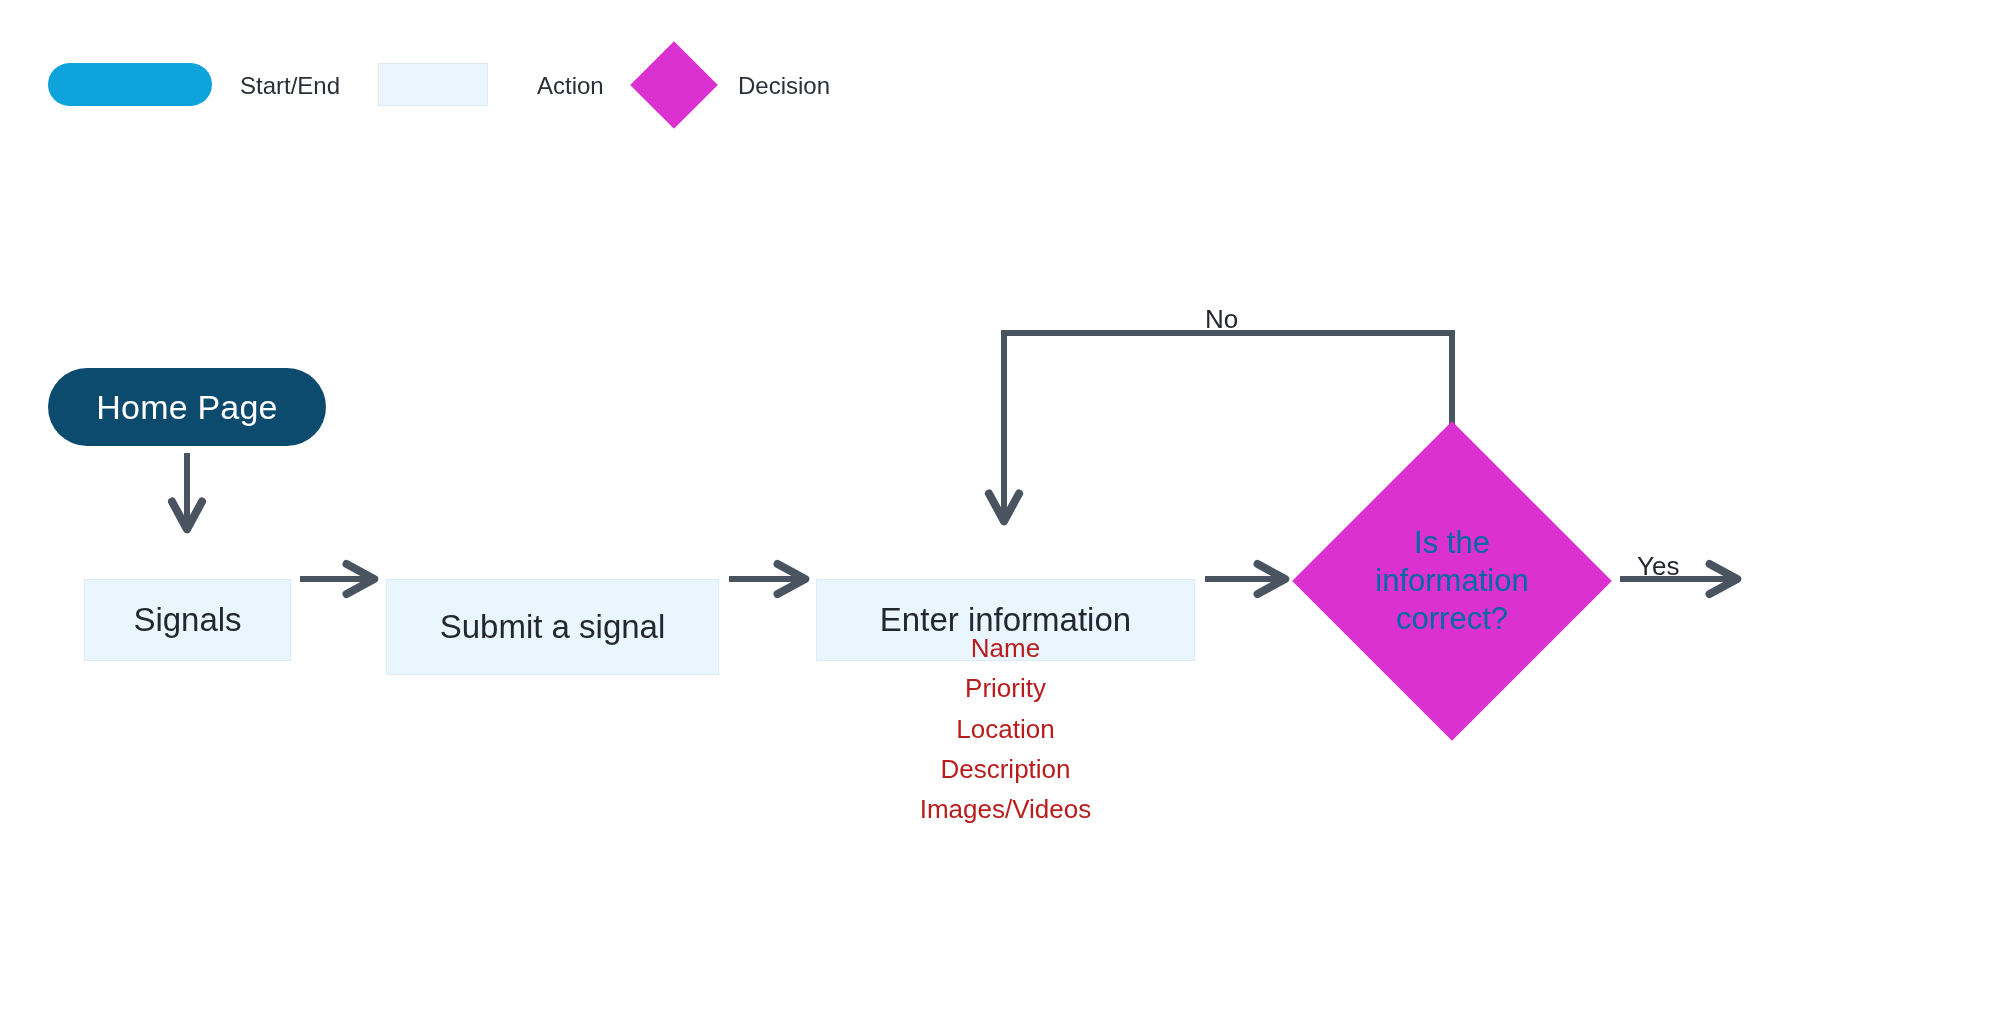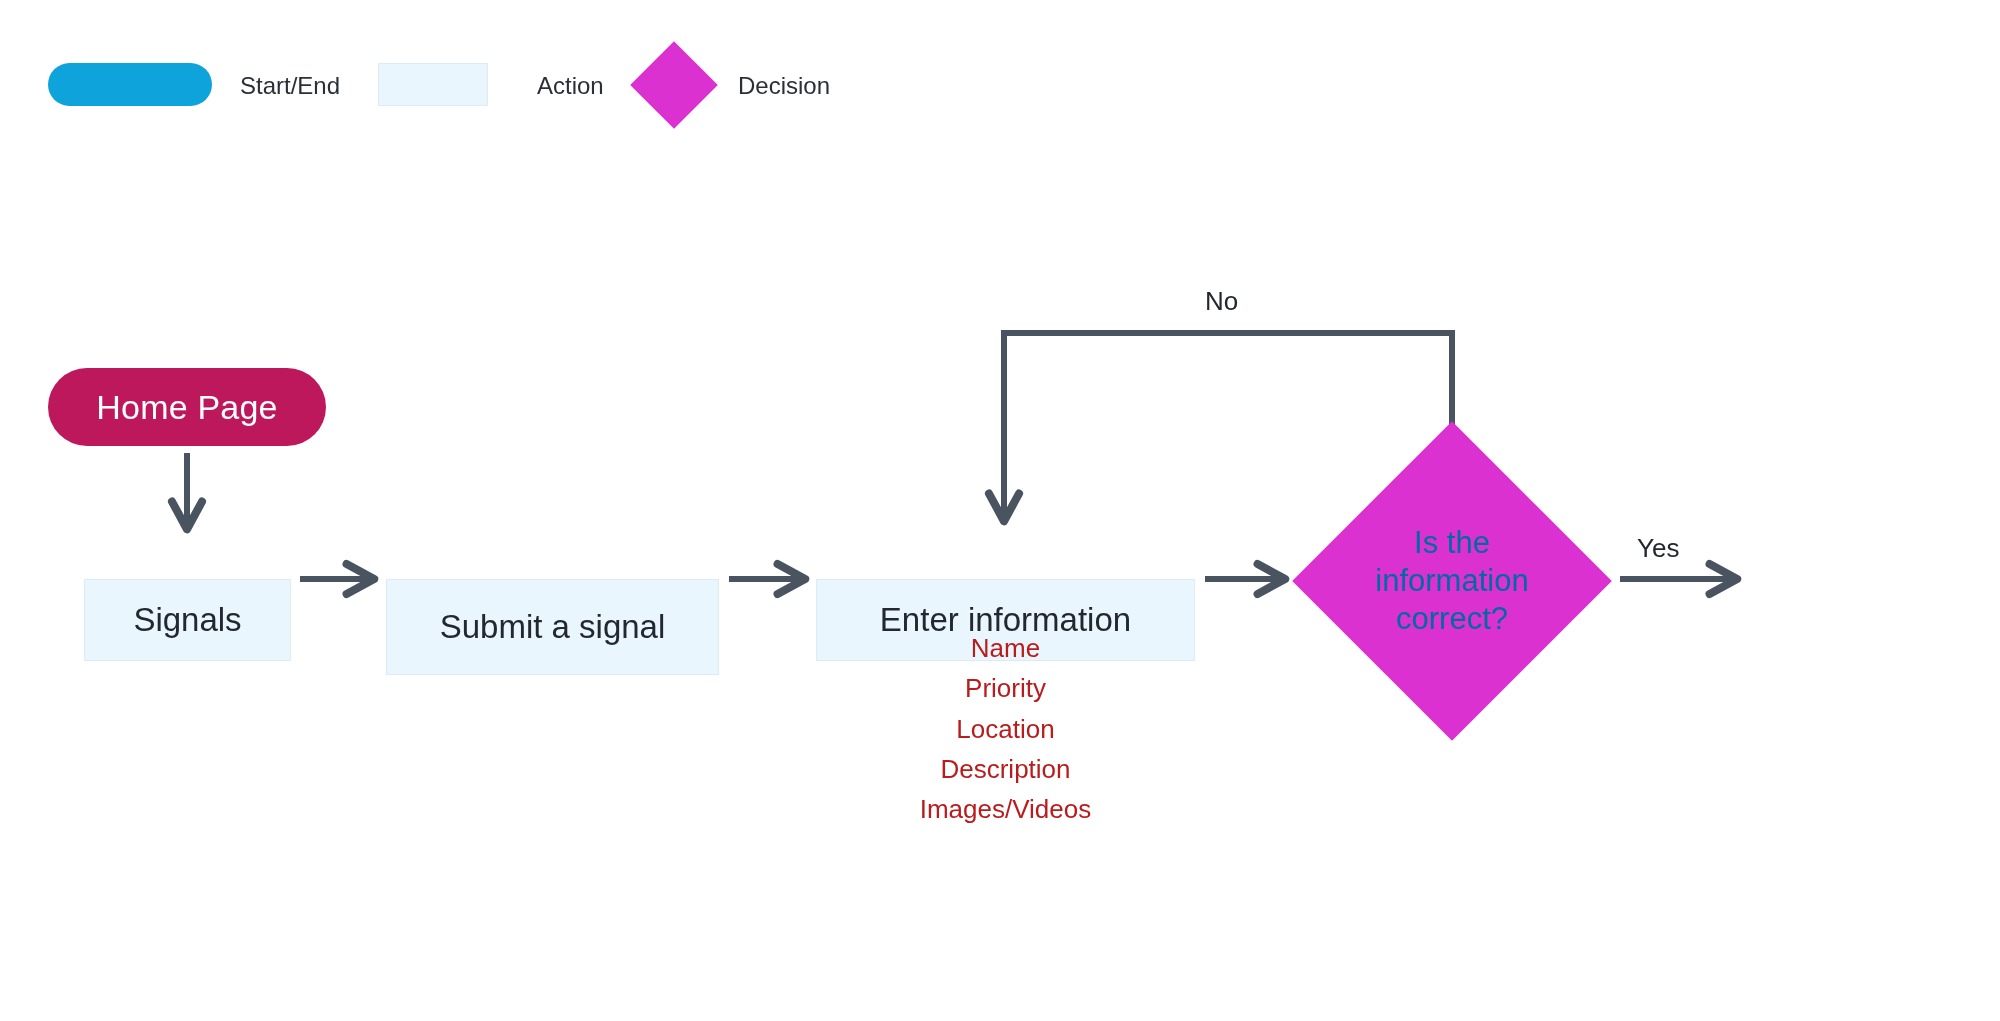--- a/index.html
+++ b/index.html
@@ -64,21 +64,21 @@
   
   .node {
     position: absolute;
     display: flex;
     align-items: center;
     justify-content: center;
     box-sizing: border-box;
     text-align: center;
   }
   .node-terminal {
-    background: #be185d;
+    background: #0c4a6e;
     border-radius: 999px;
     color: #ffffff;
     font-size: 34px;
     letter-spacing: 0.2px;
   }
   .node-action {
     background: #EAF6FD;
     border: 1px solid #DCEBF5;
     color: #23272F;
     font-size: 33px;
@@ -135,20 +135,21 @@
   }
   #enter-info-fields div { margin: 0 0 7px 0; }
 
   
   .edge-label {
     position: absolute;
     font-size: 26px;
     color: #23272F;
     white-space: nowrap;
     line-height: 1;
+    margin-top: 18px;
   }
   #label-no  { left: 1205px; top: 288px; }
   #label-yes { left: 1637px; top: 535px; }
 
   
   #connectors {
     position: absolute;
     left: 0;
     top: 0;
     width: 2000px;

